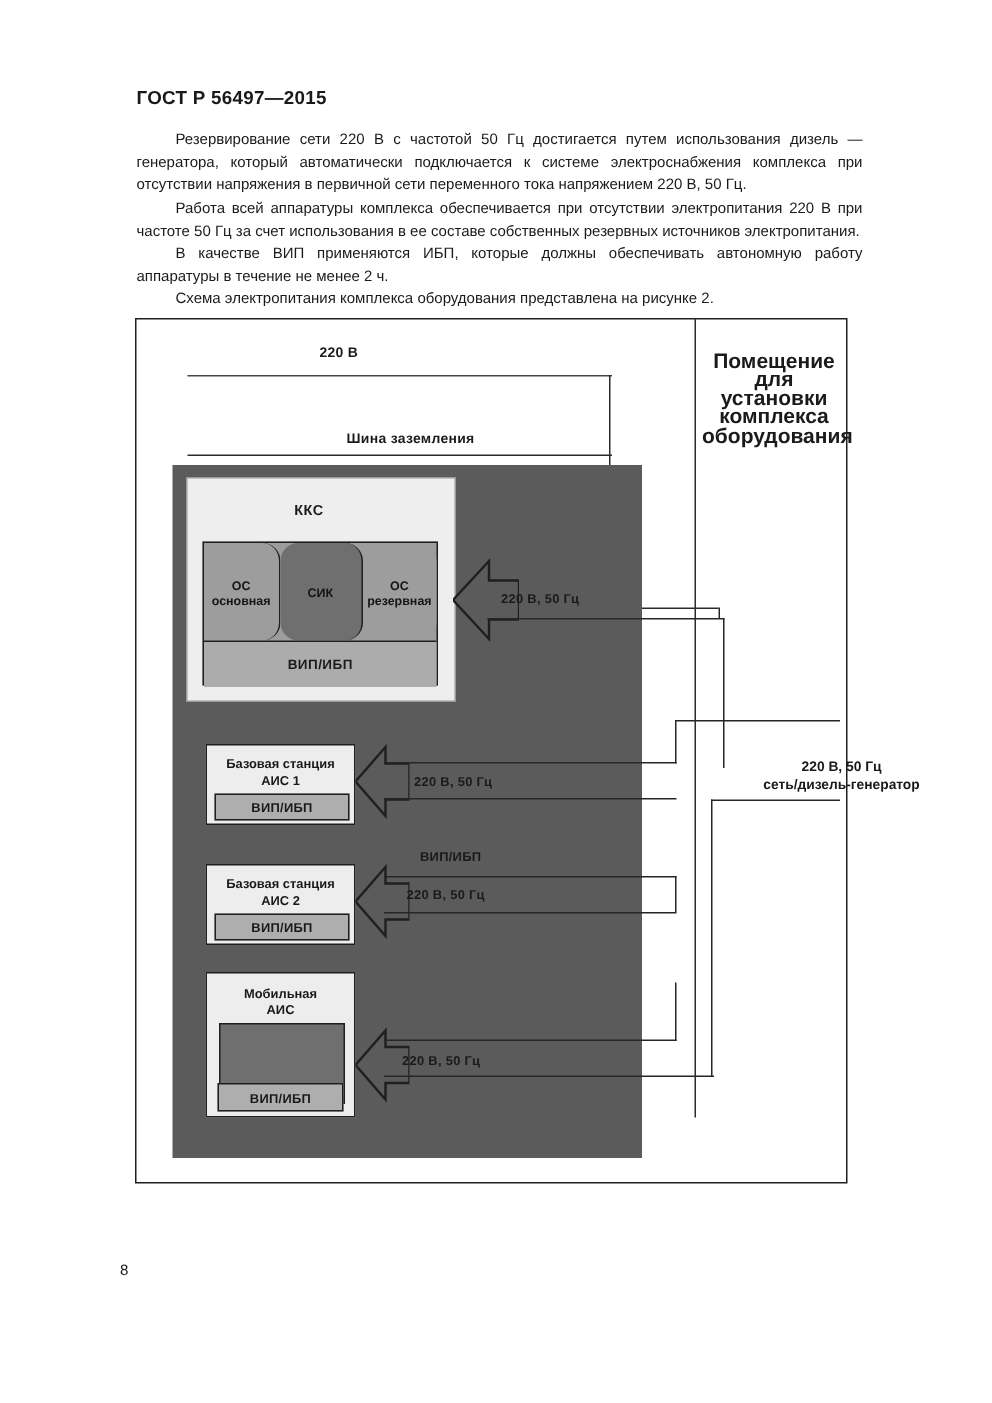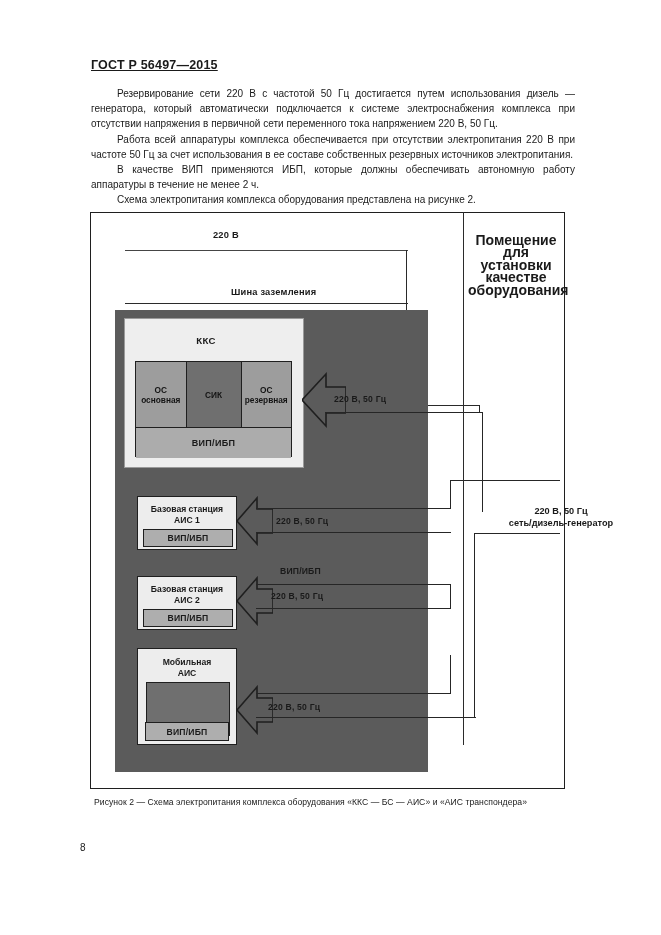--- a/index.html
+++ b/index.html
@@ -6,21 +6,21 @@
   body{
     width:661px;height:935px;background:#ffffff;
     font-family:"Liberation Sans", sans-serif;
     color:#1a1a1a;position:relative;overflow:hidden;
   }
   .page{position:absolute;left:0;top:0;width:661px;height:935px;}
 
   
   .doc-header{
     position:absolute;left:91px;top:58px;
-    font-size:12.5px;font-weight:bold;letter-spacing:.2px;text-decoration:underline;
+    font-size:12.5px;font-weight:bold;letter-spacing:.2px;
   }
 
   
   .body-text{
     position:absolute;left:91px;top:86px;width:484px;
     font-size:10px;line-height:15.2px;text-align:justify;
   }
   .body-text p{margin:0;text-indent:26px;}
 
   
@@ -83,21 +83,21 @@
     background:#9d9d9d;
   }
   .kks-row{
     position:absolute;left:0;top:0;width:100%;height:65px;
     display:flex;
   }
   .kks-cell{
     flex:1;border-right:1.6px solid #1f1f1f;
     display:flex;align-items:center;justify-content:center;
     text-align:center;font-size:8.3px;font-weight:bold;line-height:10px;
-    background:#9d9d9d;color:#141414;
+    background:#9d9d9d;color:#141414;border-radius:12px;
   }
   .kks-cell.mid{background:#6f6f6f;flex:0 0 54px;}
   .kks-cell:last-child{border-right:none;}
   .kks-vip{
     position:absolute;left:0;top:65px;width:100%;height:31px;
     border-top:1.6px solid #1f1f1f;box-sizing:border-box;
     background:#acacac;
     display:flex;align-items:center;justify-content:center;
     font-size:9px;font-weight:bold;letter-spacing:.3px;
   }
@@ -291,25 +291,24 @@
   <div class="wh" style="left:256px;top:717px;width:220px;"></div>
   <div class="wv" style="left:450px;top:655px;height:39px;"></div>
   <div class="wv" style="left:474px;top:533px;height:185px;"></div>
   <div class="wh" style="left:474px;top:533px;width:86px;"></div>
   <div class="wh" style="left:450px;top:480px;width:110px;"></div>
 
   <div class="room-divider"></div>
   <div class="lbl-room">
     <span>Помещение</span><br>
     <span>для установки</span><br>
-    <span>качестве</span><br>
+    <span>комплекса</span><br>
     <span>оборудования</span>
   </div>
   <div class="lbl-mains">
     <span>220 В, 50 Гц</span><br>
     <span>сеть/дизель-генератор</span>
   </div>
 
-  <div class="caption">Рисунок 2 — Схема электропитания комплекса оборудования «ККС — БС — АИС» и «АИС транспондера»</div>
 
   <div class="page-num">8</div>
 
 </div>
 
 </body></html>

